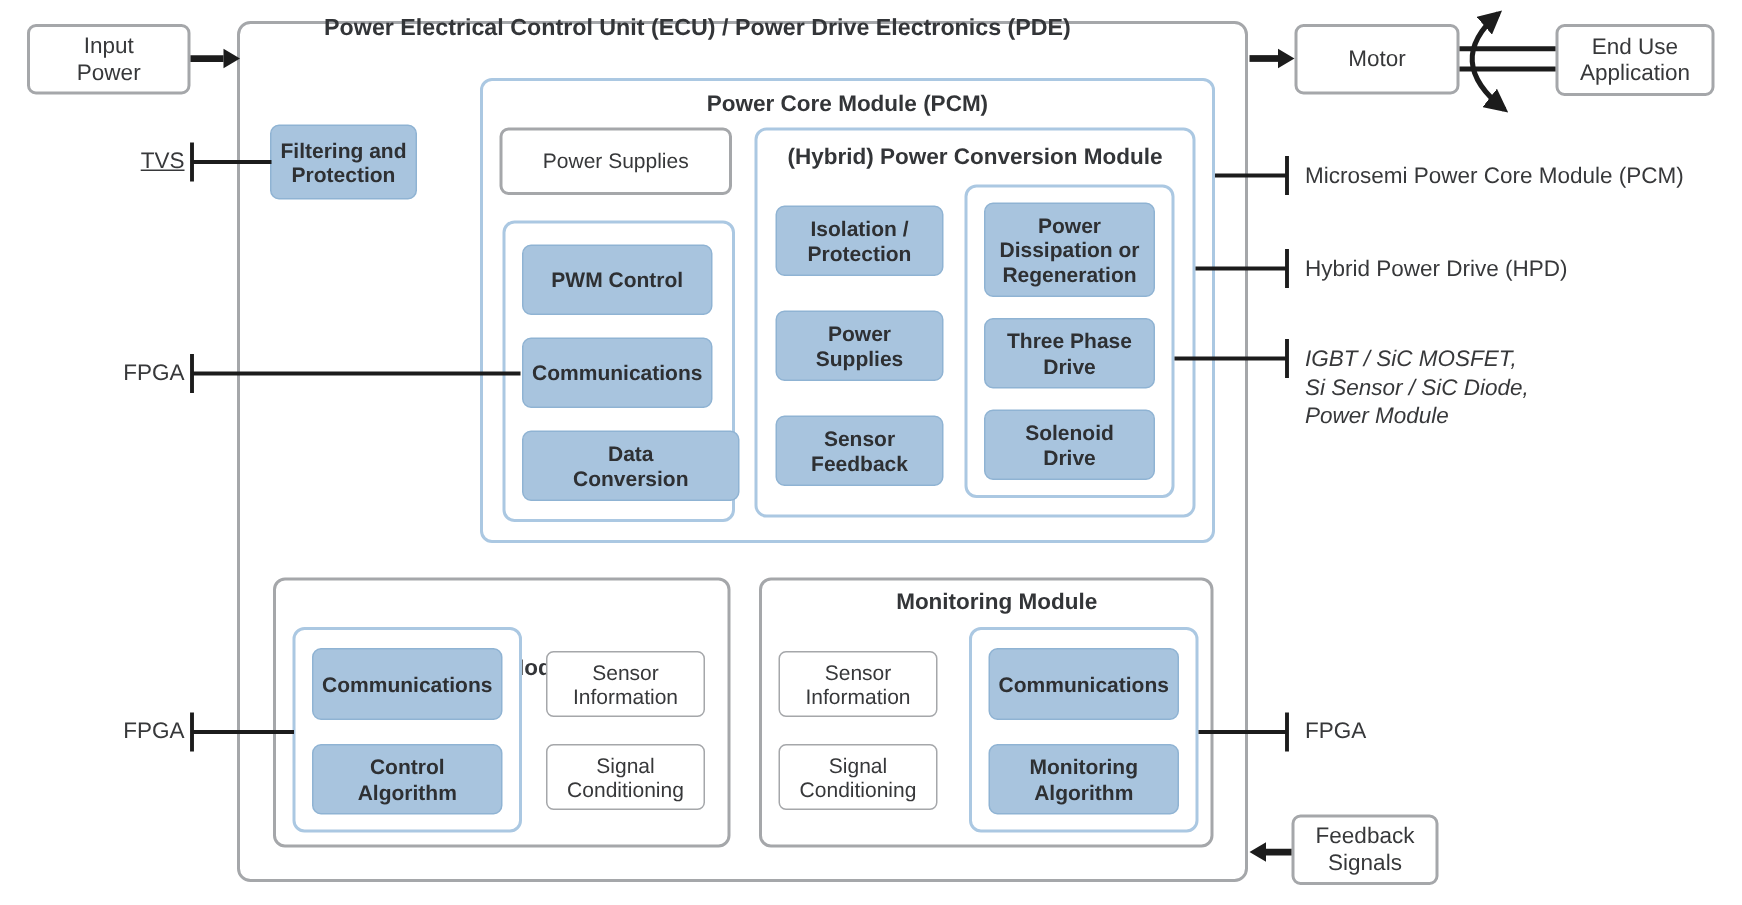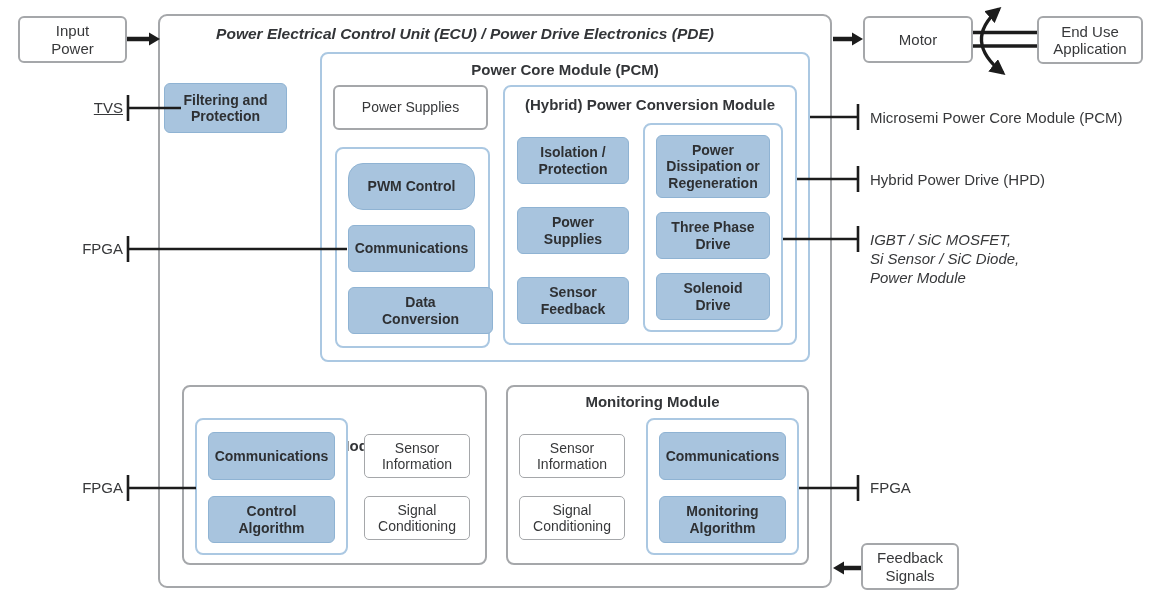--- a/index.html
+++ b/index.html
@@ -41,35 +41,35 @@
 
   <div class="abs box box-gray" style="left:1037px;top:16px;width:106px;height:48px;">
     <span class="lbl w92">End Use Application</span>
   </div>
 
   <div class="abs box box-gray" style="left:861px;top:543px;width:98px;height:47px;">
     <span class="lbl w72">Feedback Signals</span>
   </div>
 
   <div class="abs main-box" style="left:158px;top:14px;width:674px;height:574px;"></div>
-  <div class="title main-title" style="left:158px;top:25px;width:614px;font-style:italic;">Power Electrical Control Unit (ECU) / Power Drive Electronics (PDE)</div>
-
-  <div class="abs box box-blue" style="left:164px;top:83px;width:123px;height:50px;">
+  <div class="title main-title" style="left:158px;top:10px;width:614px;">Power Electrical Control Unit (ECU) / Power Drive Electronics (PDE)</div>
+
+  <div class="abs box box-blue" style="left:180px;top:83px;width:98px;height:50px;">
     <span class="lbl w100">Filtering and Protection</span>
   </div>
 
   <div class="abs container-blue" style="left:320px;top:52px;width:490px;height:310px;"></div>
   <div class="title" style="left:320px;top:61px;width:490px;">Power Core Module (PCM)</div>
 
   <div class="abs box box-gray" style="left:333px;top:85px;width:155px;height:45px;font-size:14px;">
     <span class="lbl">Power Supplies</span>
   </div>
 
   <div class="abs container-blue" style="left:335px;top:147px;width:155px;height:201px;"></div>
-  <div class="abs box box-blue" style="left:348px;top:163px;width:127px;height:47px;border-radius:15px;">
+  <div class="abs box box-blue" style="left:348px;top:163px;width:127px;height:47px;">
     <span class="lbl w100">PWM Control</span>
   </div>
   <div class="abs box box-blue" style="left:348px;top:225px;width:127px;height:47px;">
     <span class="lbl">Communications</span>
   </div>
   <div class="abs box box-blue" style="left:348px;top:287px;width:145px;height:47px;">
     <span class="lbl w88">Data Conversion</span>
   </div>
 
   <div class="abs container-blue" style="left:503px;top:85px;width:294px;height:260px;"></div>
@@ -107,21 +107,21 @@
     <span class="lbl w90">Control Algorithm</span>
   </div>
   <div class="abs box box-white-sm" style="left:364px;top:434px;width:106px;height:44px;">
     <span class="lbl w94">Sensor Information</span>
   </div>
   <div class="abs box box-white-sm" style="left:364px;top:496px;width:106px;height:44px;">
     <span class="lbl w94">Signal Conditioning</span>
   </div>
 
   <div class="abs container-gray" style="left:506px;top:385px;width:303px;height:180px;"></div>
-  <div class="title" style="left:506px;top:393px;width:293px;">Monitoring Module</div>
+  <div class="title" style="left:506px;top:393px;width:293px;padding-left:12px;">Monitoring Module</div>
 
   <div class="abs box box-white-sm" style="left:519px;top:434px;width:106px;height:44px;">
     <span class="lbl w94">Sensor Information</span>
   </div>
   <div class="abs box box-white-sm" style="left:519px;top:496px;width:106px;height:44px;">
     <span class="lbl w94">Signal Conditioning</span>
   </div>
   <div class="abs container-blue" style="left:646px;top:418px;width:153px;height:137px;"></div>
   <div class="abs box box-blue" style="left:659px;top:432px;width:127px;height:48px;">
     <span class="lbl">Communications</span>

